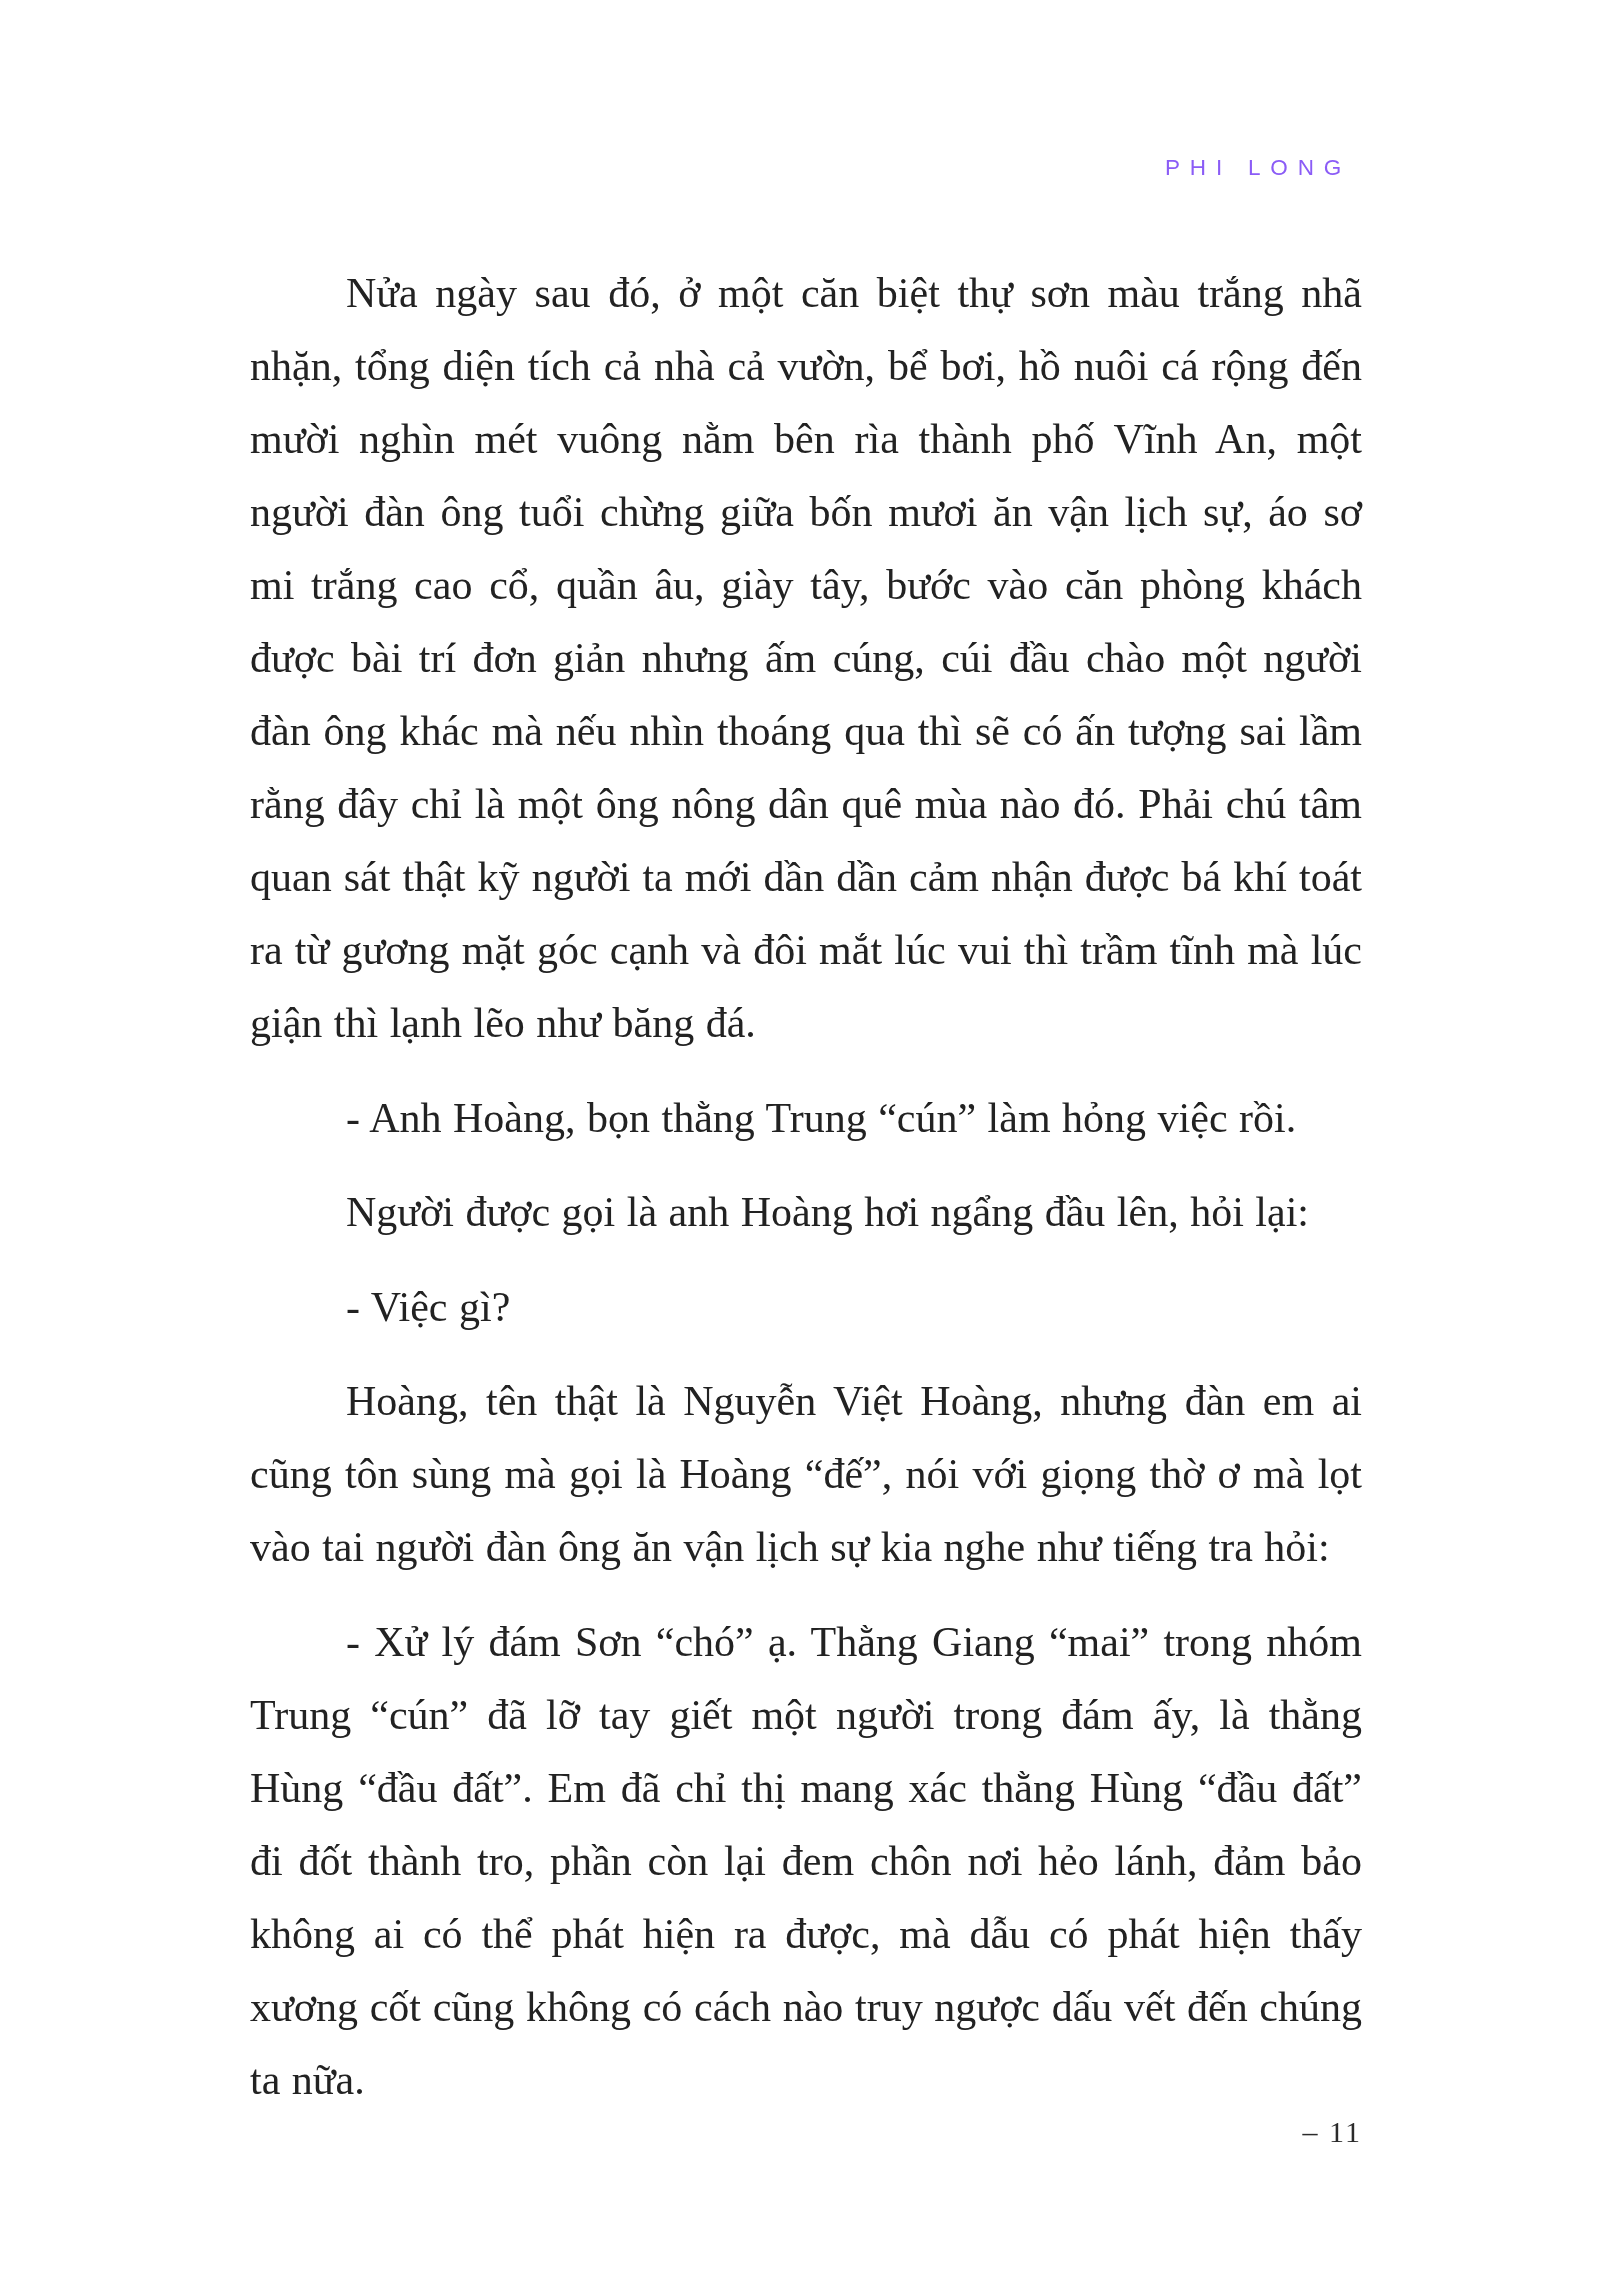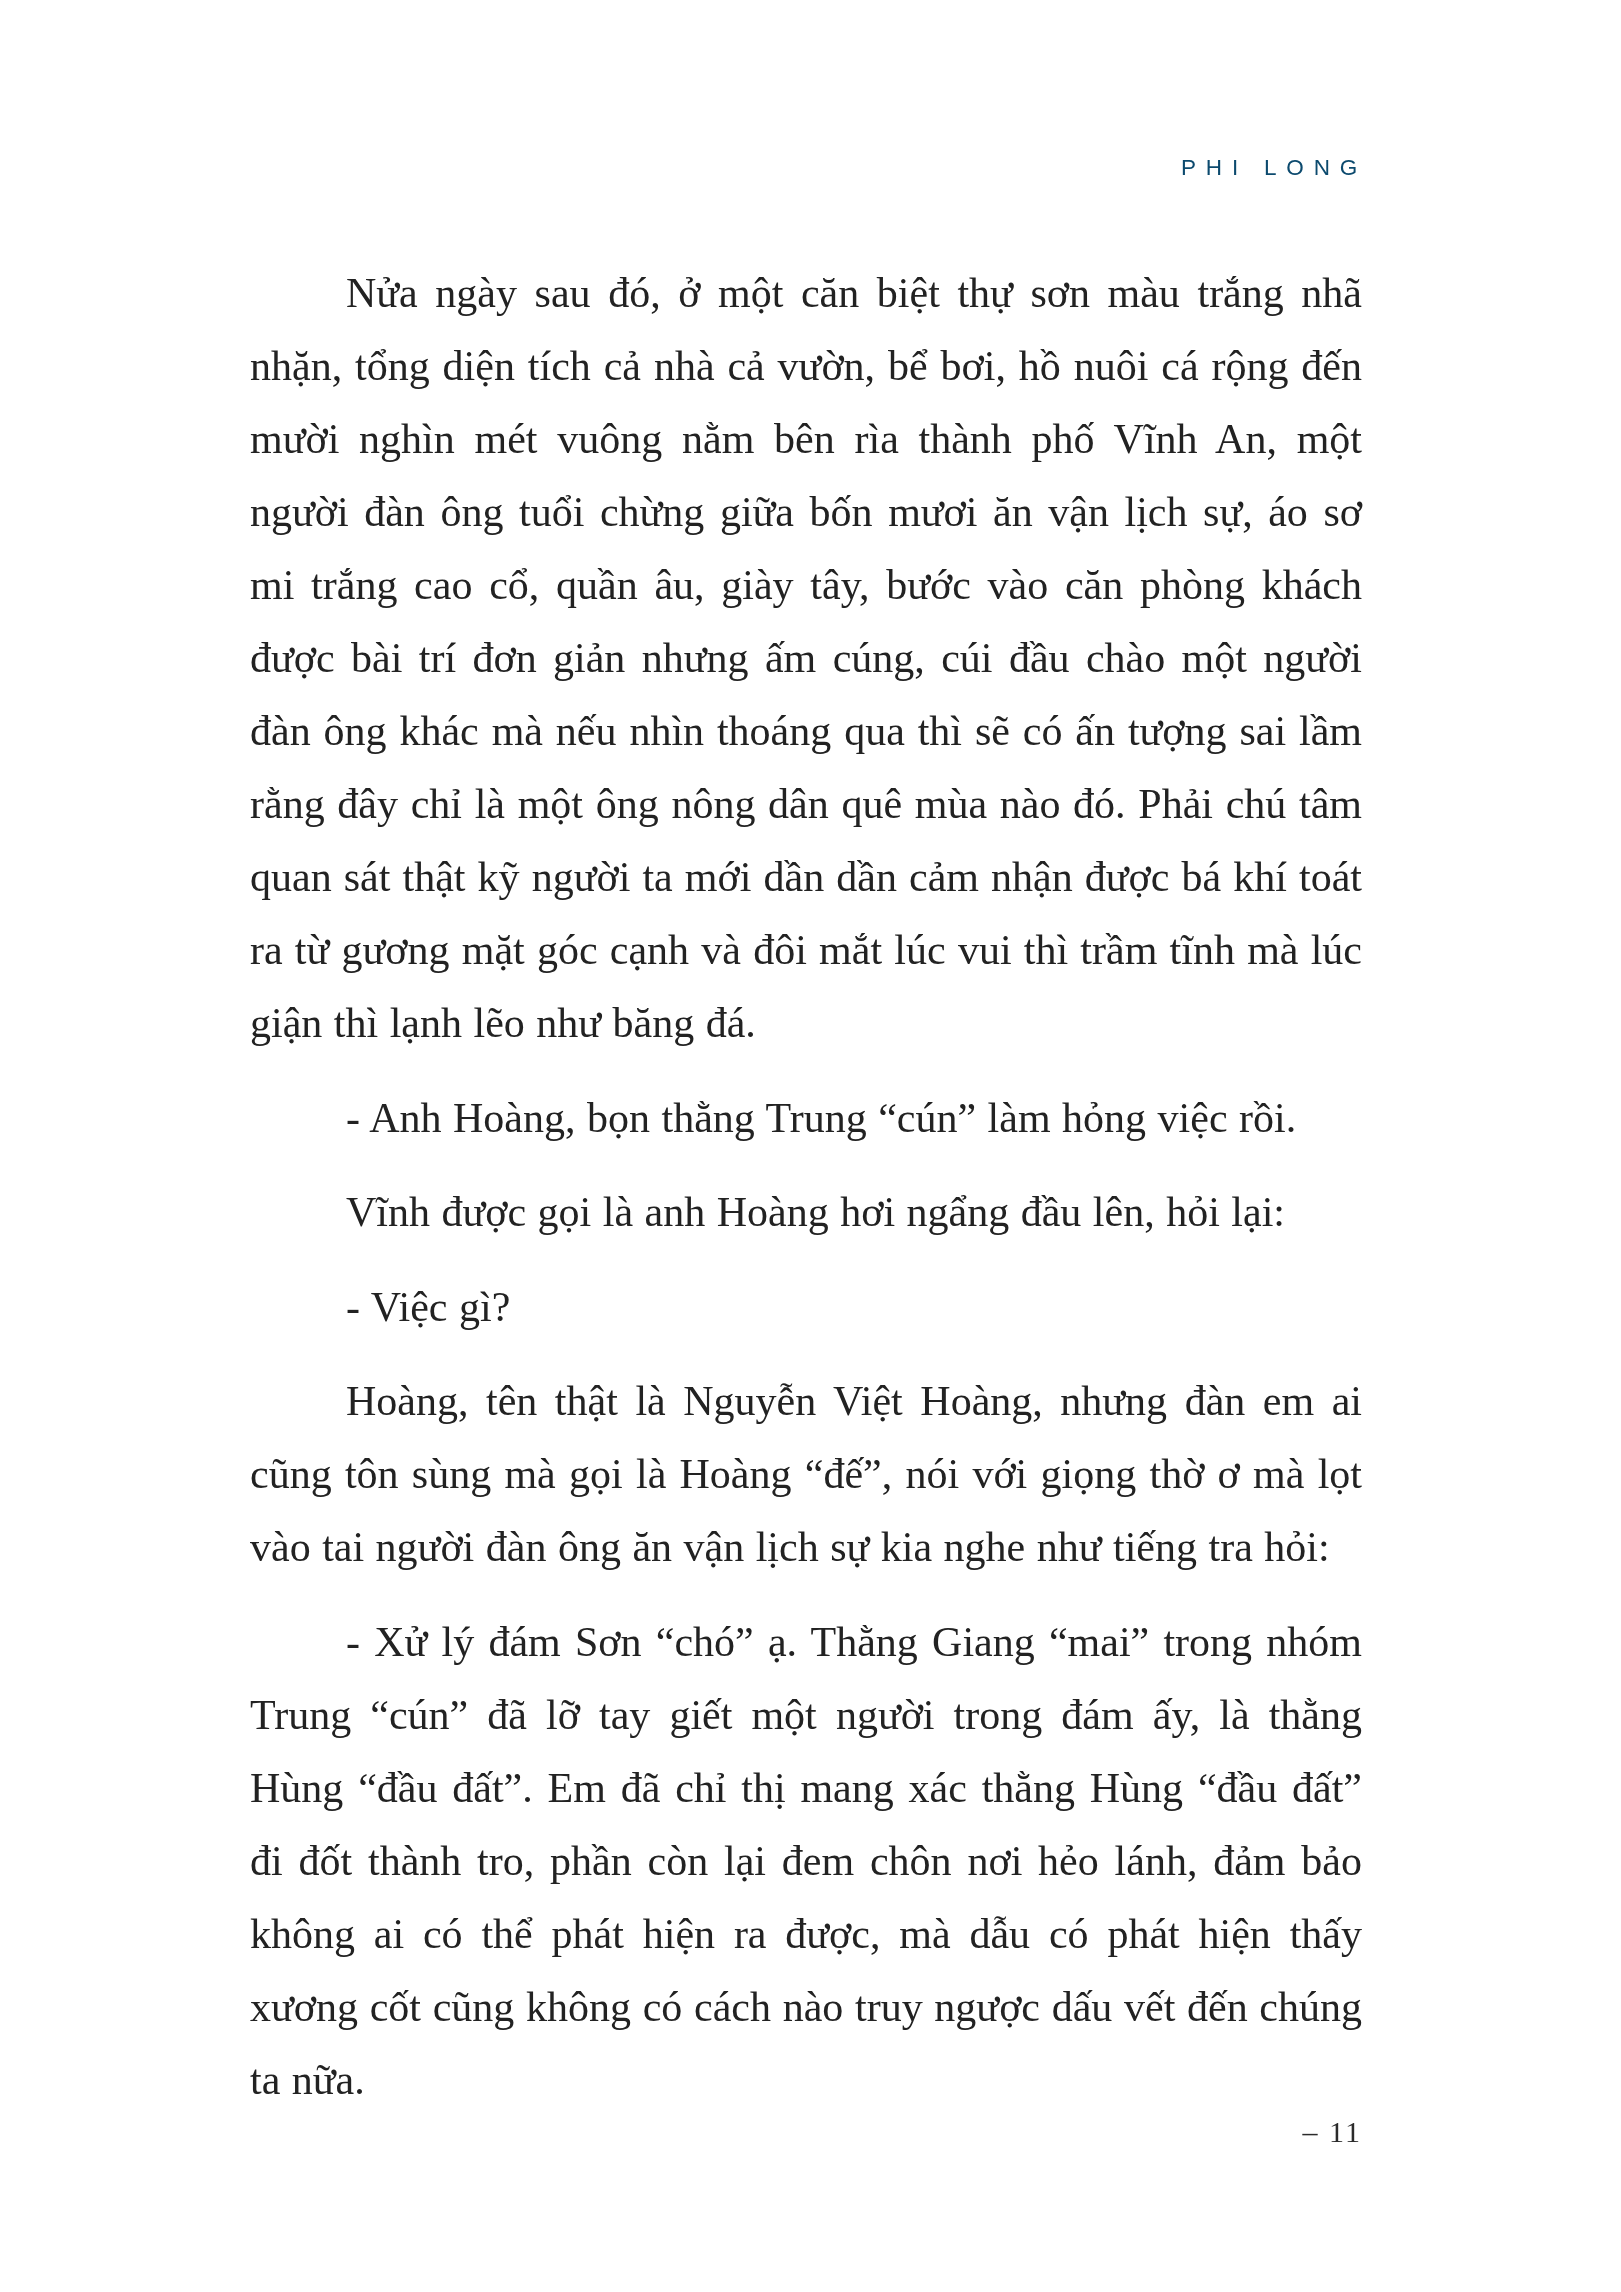--- a/index.html
+++ b/index.html
@@ -11,26 +11,26 @@
     position: relative;
     width: 1621px;
     height: 2293px;
     background: #ffffff;
     overflow: hidden;
     font-family: "Liberation Serif", serif;
   }
   .running-header {
     position: absolute;
     top: 155px;
-    right: 254px;
+    right: 270px;
     font-family: "Liberation Sans", sans-serif;
     font-size: 22.5px;
     font-weight: 500;
     letter-spacing: 9.8px;
-    color: #0c4a6e;
+    color: #8b5cf6;
     text-transform: uppercase;
   }
   .body-text {
     position: absolute;
     top: 257px;
     left: 250px;
     width: 1112px;
     color: #222222;
   }
   .body-text p.para {
@@ -52,21 +52,21 @@
 </style>
 </head>
 <body>
 
 <div class="page">
   <div class="running-header">PHI LONG</div>
 
   <div class="body-text">
       <p class="para">Nửa ngày sau đó, ở một căn biệt thự sơn màu trắng nhã nhặn, tổng diện tích cả nhà cả vườn, bể bơi, hồ nuôi cá rộng đến mười nghìn mét vuông nằm bên rìa thành phố Vĩnh An, một người đàn ông tuổi chừng giữa bốn mươi ăn vận lịch sự, áo sơ mi trắng cao cổ, quần âu, giày tây, bước vào căn phòng khách được bài trí đơn giản nhưng ấm cúng, cúi đầu chào một người đàn ông khác mà nếu nhìn thoáng qua thì sẽ có ấn tượng sai lầm rằng đây chỉ là một ông nông dân quê mùa nào đó. Phải chú tâm quan sát thật kỹ người ta mới dần dần cảm nhận được bá khí toát ra từ gương mặt góc cạnh và đôi mắt lúc vui thì trầm tĩnh mà lúc giận thì lạnh lẽo như băng đá.</p>
       <p class="para">- Anh Hoàng, bọn thằng Trung “cún” làm hỏng việc rồi.</p>
-      <p class="para">Vĩnh được gọi là anh Hoàng hơi ngẩng đầu lên, hỏi lại:</p>
+      <p class="para">Người được gọi là anh Hoàng hơi ngẩng đầu lên, hỏi lại:</p>
       <p class="para">- Việc gì?</p>
       <p class="para">Hoàng, tên thật là Nguyễn Việt Hoàng, nhưng đàn em ai cũng tôn sùng mà gọi là Hoàng “đế”, nói với giọng thờ ơ mà lọt vào tai người đàn ông ăn vận lịch sự kia nghe như tiếng tra hỏi:</p>
       <p class="para">- Xử lý đám Sơn “chó” ạ. Thằng Giang “mai” trong nhóm Trung “cún” đã lỡ tay giết một người trong đám ấy, là thằng Hùng “đầu đất”. Em đã chỉ thị mang xác thằng Hùng “đầu đất” đi đốt thành tro, phần còn lại đem chôn nơi hẻo lánh, đảm bảo không ai có thể phát hiện ra được, mà dẫu có phát hiện thấy xương cốt cũng không có cách nào truy ngược dấu vết đến chúng ta nữa.</p>
     </div>
 
   <div class="page-number">– 11</div>
 </div>
 
 
 </body></html>

